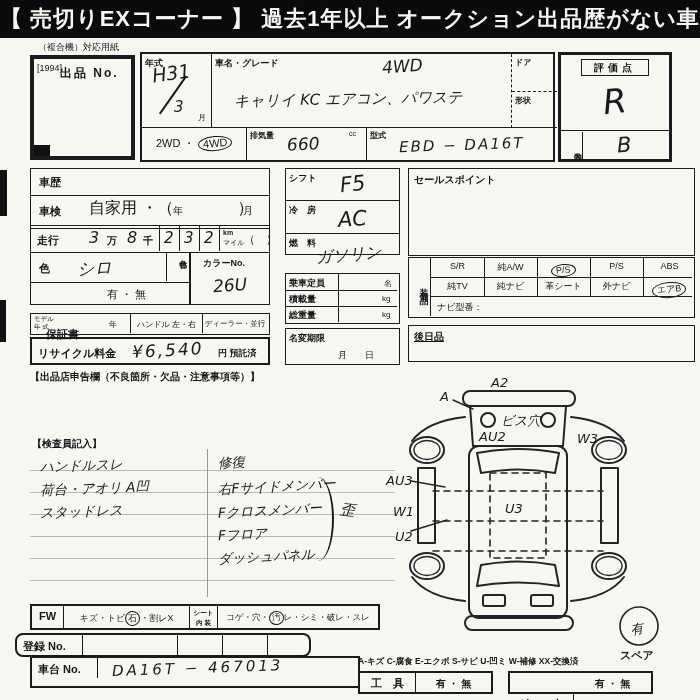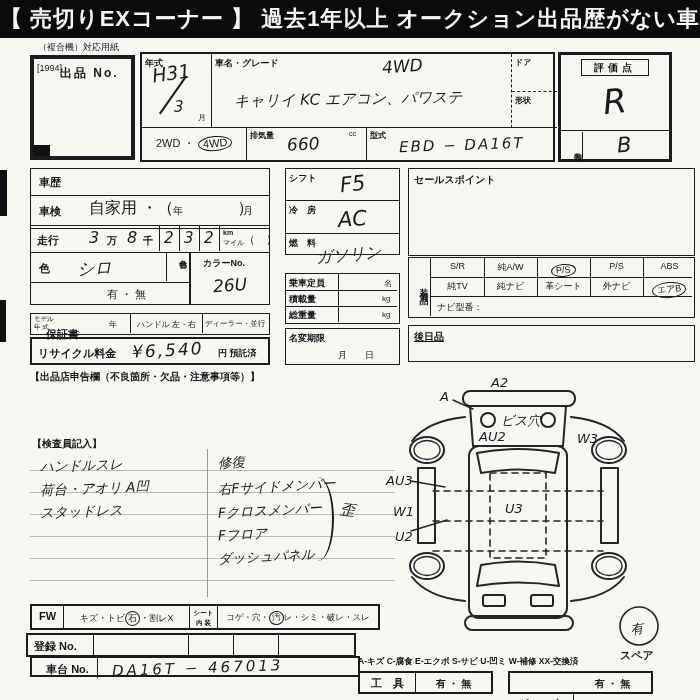--- a/index.html
+++ b/index.html
@@ -224,27 +224,27 @@
     </div>
     <div class="abs b" style="left:158px;top:0;width:28px;height:22px;border-right:1.6px solid #1a1a20;font-size:6.5px;text-align:center;line-height:1.5;padding-top:2px;">
       <div>シート</div>
       <div>内 装</div>
     </div>
     <div class="abs" style="left:186px;top:0;width:160px;height:22px;font-size:8.5px;padding-top:5px;text-align:center;white-space:nowrap;">
       <span>コゲ・穴・</span><span class="circ" style="font-size:8.5px;padding:0 2px;">汚</span><span>レ・シミ・破レ・スレ</span>
     </div>
   </div>
 
-  <div class="box" style="left:26px;top:633px;width:330px;height:24px;border-width:2px;">
+  <div class="box" style="left:15px;top:633px;width:296px;height:24px;border-width:2px;border-radius:8px;">
     <div class="abs b" style="left:0;top:0;width:66px;height:20px;border-right:1.6px solid #1a1a20;font-size:11px;padding:4px 0 0 6px;">登録 No.</div>
     <div class="vline" style="left:160px;top:0;height:20px;"></div>
     <div class="vline" style="left:205px;top:0;height:20px;"></div>
     <div class="vline" style="left:250px;top:0;height:20px;"></div>
   </div>
-  <div class="box" style="left:30px;top:656px;width:330px;height:21px;border-width:2px;text-align:center;">
+  <div class="box" style="left:30px;top:656px;width:330px;height:32px;border-width:2px;">
     <div class="abs b" style="left:0;top:0;width:66px;height:20px;border-right:1.6px solid #1a1a20;font-size:11px;padding:4px 0 0 6px;">車台 No.</div>
     <span class="abs hw" style="left:80px;top:1px;font-size:15px;letter-spacing:3px;transform:rotate(-2deg);">DA16T − 467013</span>
   </div>
 
 
   <svg class="abs" style="left:385px;top:373px;" width="315" height="292" viewBox="0 0 315 292">
     <g fill="none" stroke="#23232a" stroke-width="2" stroke-linecap="round" stroke-linejoin="round">
       <rect x="78" y="18" width="112" height="15" rx="7"></rect>
       <path d="M85,33 L181,33 L178,73 L88,73 Z"></path>
       <circle cx="103" cy="47" r="7"></circle>

